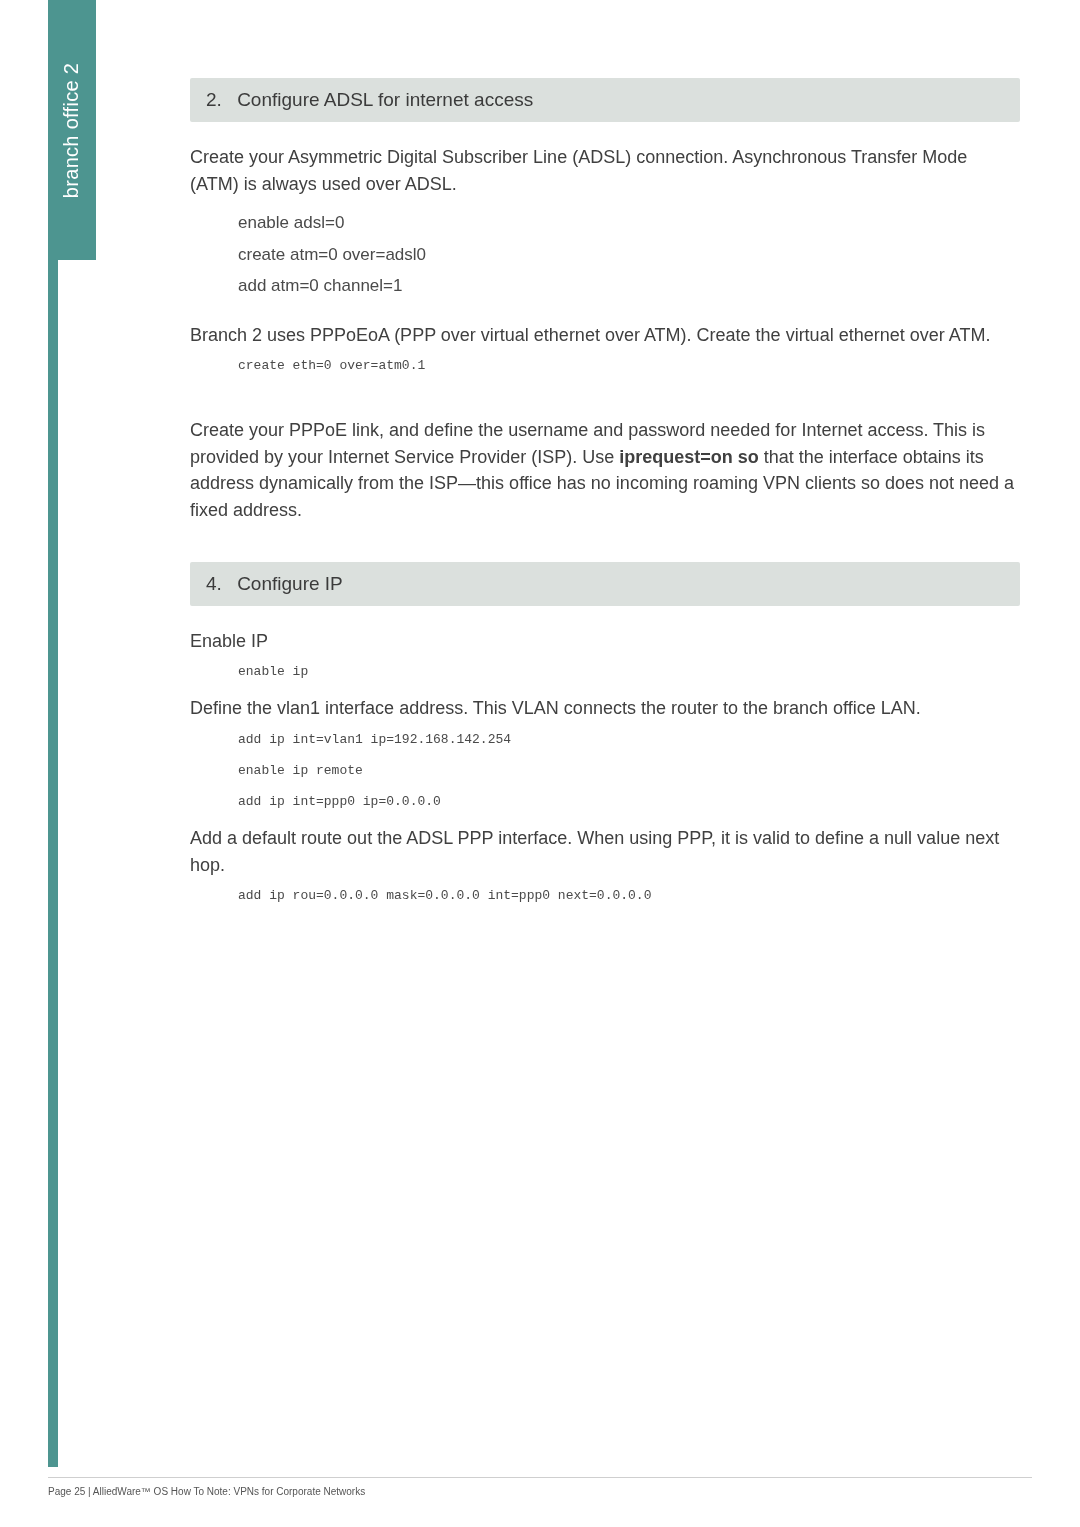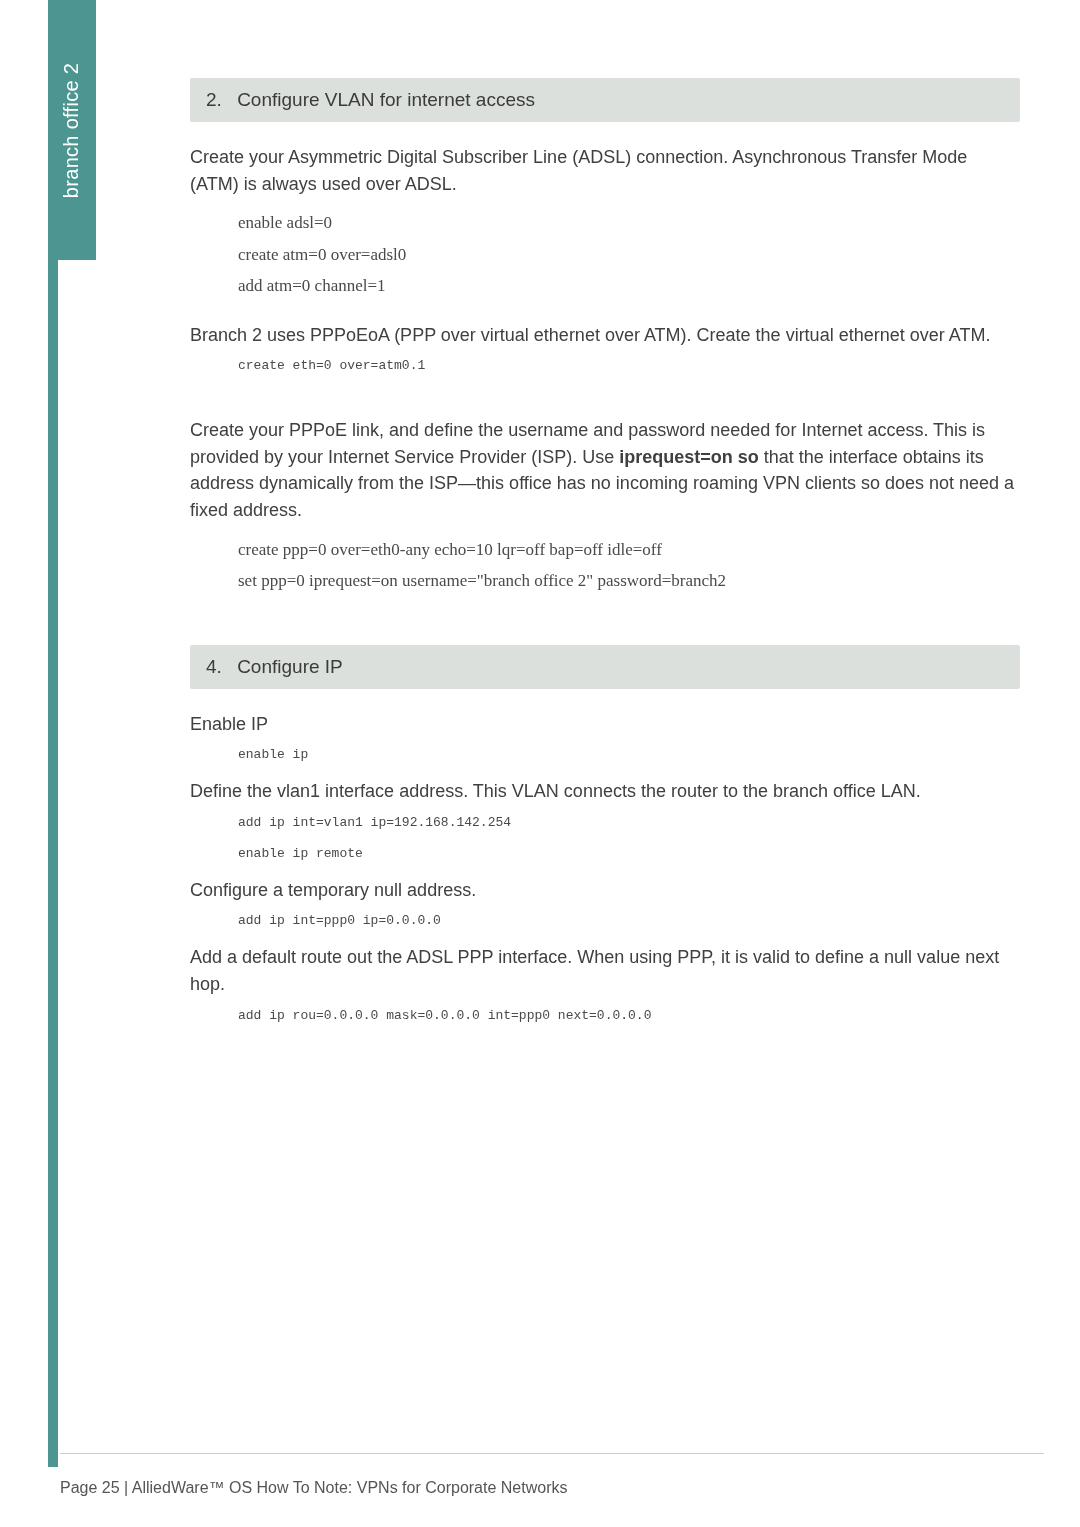--- a/index.html
+++ b/index.html
@@ -54,95 +54,92 @@
     border-radius: 2px;
   }
   .step-heading .num { margin-right: 10px; }
   p {
     font-size: 18px;
     line-height: 1.48;
     color: #404040;
     margin-bottom: 10px;
   }
   .code-block {
-    font-family: Liberation Serif, serif;
+    font-family: Liberation Sans, sans-serif;
     font-size: 17px;
     line-height: 1.85;
     color: #4a4a4a;
     white-space: pre;
     margin: 6px 0 20px 48px;
   }
   .code-line {
     font-family: "Courier New", Courier, monospace;
     font-size: 13px;
     color: #4a4a4a;
     white-space: pre;
     margin: 6px 0 16px 48px;
   }
   strong { font-weight: bold; }
   .spacer-md { height: 28px; }
   .footer {
     position: absolute;
-    left: 60px;
+    left: 48px;
     bottom: 30px;
     width: 984px;
     border-top: 1px solid #cfcfcf;
-    padding-top: 25px;
-    font-size: 16px;
+    padding-top: 8px;
+    font-size: 10px;
     color: #555555;
   }
 </style>
 </head>
 <body>
 
 <div class="side-tab">
   <div class="label">branch office 2</div>
 </div>
 <div class="teal-bar"></div>
 
 <div class="content">
 
   <div class="step-heading">
     <span class="num">2.</span>
-    <span>Configure VLAN for internet access</span>
+    <span>Configure ADSL for internet access</span>
   </div>
 
   <p>Create your Asymmetric Digital Subscriber Line (ADSL) connection. Asynchronous Transfer Mode (ATM) is always used over ADSL.</p>
   <div class="code-block">enable adsl=0
 create atm=0 over=adsl0
 add atm=0 channel=1</div>
 
   <p>Branch 2 uses PPPoEoA (PPP over virtual ethernet over ATM). Create the virtual ethernet over ATM.</p>
   <div class="code-line">create eth=0 over=atm0.1</div>
 
   <div class="spacer-md"></div>
 
 
   <p>
     <span>Create your PPPoE link, and define the username and password needed for Internet access. This is provided by your Internet Service Provider (ISP). Use </span><strong>iprequest=on so</strong><span> that the interface obtains its address dynamically from the ISP—this office has no incoming roaming VPN clients so does not need a fixed address.</span>
   </p>
-  <div class="code-block">create ppp=0 over=eth0-any echo=10 lqr=off bap=off idle=off
-set ppp=0 iprequest=on username="branch office 2" password=branch2</div>
 
   <div class="spacer-md"></div>
 
   <div class="step-heading">
     <span class="num">4.</span>
     <span>Configure IP</span>
   </div>
 
   <p>Enable IP</p>
   <div class="code-line">enable ip</div>
 
   <p>Define the vlan1 interface address. This VLAN connects the router to the branch office LAN.</p>
   <div class="code-line">add ip int=vlan1 ip=192.168.142.254</div>
 
   <div class="code-line">enable ip remote</div>
 
-  <p>Configure a temporary null address.</p>
   <div class="code-line">add ip int=ppp0 ip=0.0.0.0</div>
 
   <p>Add a default route out the ADSL PPP interface. When using PPP, it is valid to define a null value next hop.</p>
   <div class="code-line">add ip rou=0.0.0.0 mask=0.0.0.0 int=ppp0 next=0.0.0.0</div>
 
 </div>
 
 <div class="footer">Page 25 | AlliedWare™ OS How To Note: VPNs for Corporate Networks</div>
 
 </body></html>

